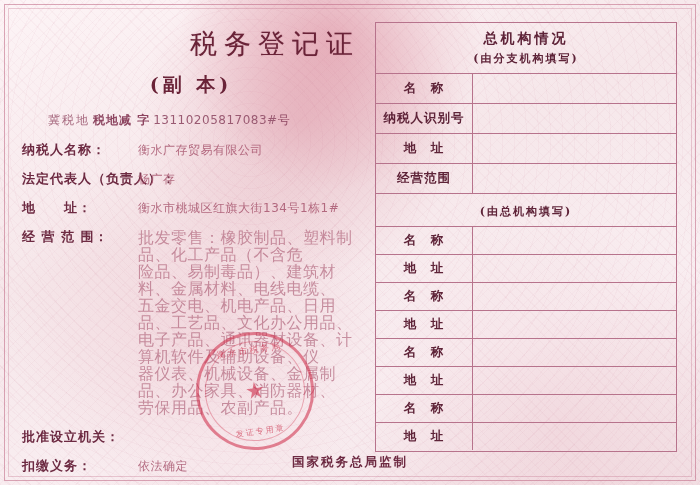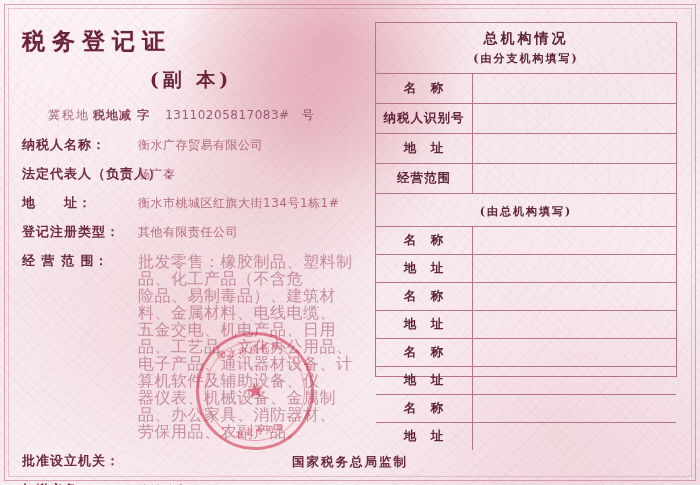--- a/index.html
+++ b/index.html
@@ -43,25 +43,25 @@
     border:1px solid rgba(190,100,130,.30);
     pointer-events:none;
   }
 
   
   .left{
     position:absolute;left:22px;top:14px;width:338px;height:455px;
   }
   .doc-title{
     font-family:"DejaVu Serif","Liberation Serif",serif;
-    font-weight:bold;
-    font-size:23px;
+    font-weight:normal;
+    font-size:27px;
     letter-spacing:7px;
     color:#6a2338;
-    text-align:left;
+    text-align:right;
     margin-top:12px;
     text-shadow:0 0 1px rgba(120,40,60,.35);
   }
   .doc-subtitle{
     font-family:"DejaVu Serif","Liberation Serif",serif;
     font-weight:bold;
     font-size:19px;
     letter-spacing:4px;
     color:#6a2338;
     text-align:center;
@@ -71,21 +71,21 @@
     margin-top:14px;
     display:flex;
     align-items:baseline;
     font-size:12px;
     color:#9a5a72;
     padding-left:26px;
     text-align:right;
   }
   .serial-row .s-label{letter-spacing:2px;color:#a5677d;}
   .serial-row .s-kind{font-weight:bold;color:#8d4560;margin:0 3px;letter-spacing:1px;}
-  .serial-row .s-num{color:#9a5a72;letter-spacing:.5px;margin:0 12px;}
+  .serial-row .s-num{color:#9a5a72;letter-spacing:.5px;margin:0 0;}
   .serial-row .s-tail{color:#8d4560;letter-spacing:2px;}
 
   .field{
     display:flex;
     margin-top:13px;
     font-size:13px;
     line-height:16px;
     color:#6d2a42;
   }
   .field .f-label{
@@ -158,21 +158,21 @@
     text-align:center;
     font-size:8px;
     color:rgba(200,35,65,.62);
     letter-spacing:2px;
   }
 
   
   .right{
     position:absolute;
     left:375px;top:22px;
-    width:302px;height:355px;
+    width:302px;height:430px;
     border:1px solid #b7738c;
     box-sizing:border-box;
   }
   .sec-head{
     text-align:center;
     padding:7px 0 7px;
     border-bottom:1px solid #b7738c;
     font-family:"DejaVu Serif","Liberation Serif",serif;
     font-weight:bold;
     color:#5e2338;
@@ -228,24 +228,20 @@
     <div class="field">
       <span class="f-label">法定代表人（负责人）：</span>
       <span class="f-value">杨广存</span>
     </div>
 
     <div class="field">
       <span class="f-label">地　　址：</span>
       <span class="f-value">衡水市桃城区红旗大街134号1栋1#</span>
     </div>
 
-    <div class="field">
-      <span class="f-label">登记注册类型：</span>
-      <span class="f-value">其他有限责任公司</span>
-    </div>
 
     <div class="field multiline">
       <span class="f-label">经 营 范 围：</span>
       <span class="f-value">
         <span class="ln">批发零售：橡胶制品、塑料制品、化工产品（不含危</span>
         <span class="ln">险品、易制毒品）、建筑材料、金属材料、电线电缆、</span>
         <span class="ln">五金交电、机电产品、日用品、工艺品、文化办公用品、</span>
         <span class="ln">电子产品、通讯器材设备、计算机软件及辅助设备、仪</span>
         <span class="ln">器仪表、机械设备、金属制品、办公家具、消防器材、</span>
         <span class="ln">劳保用品、农副产品。</span>

